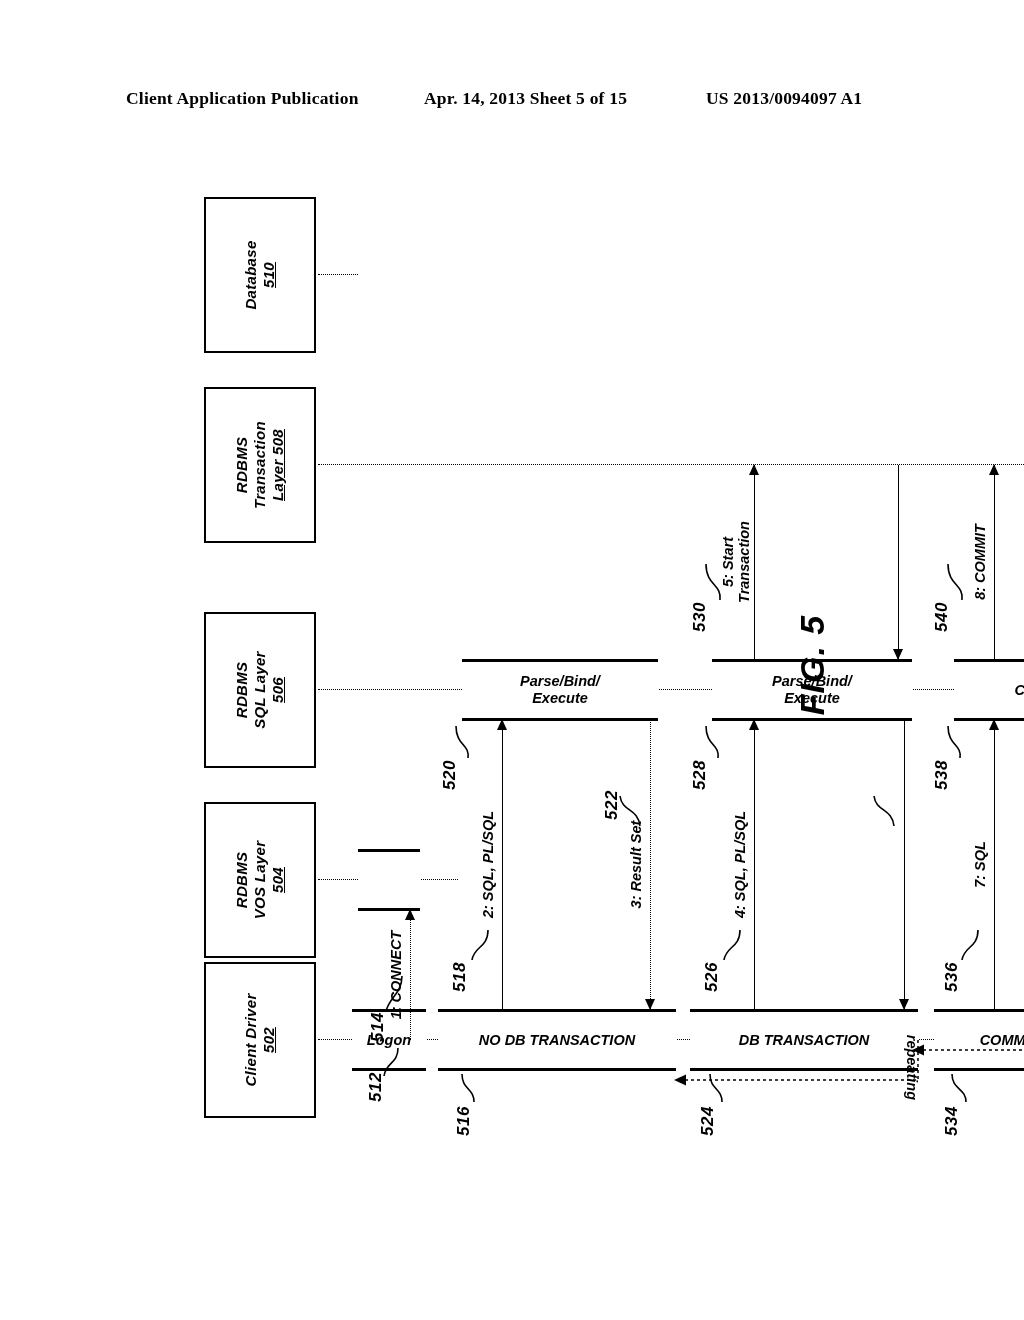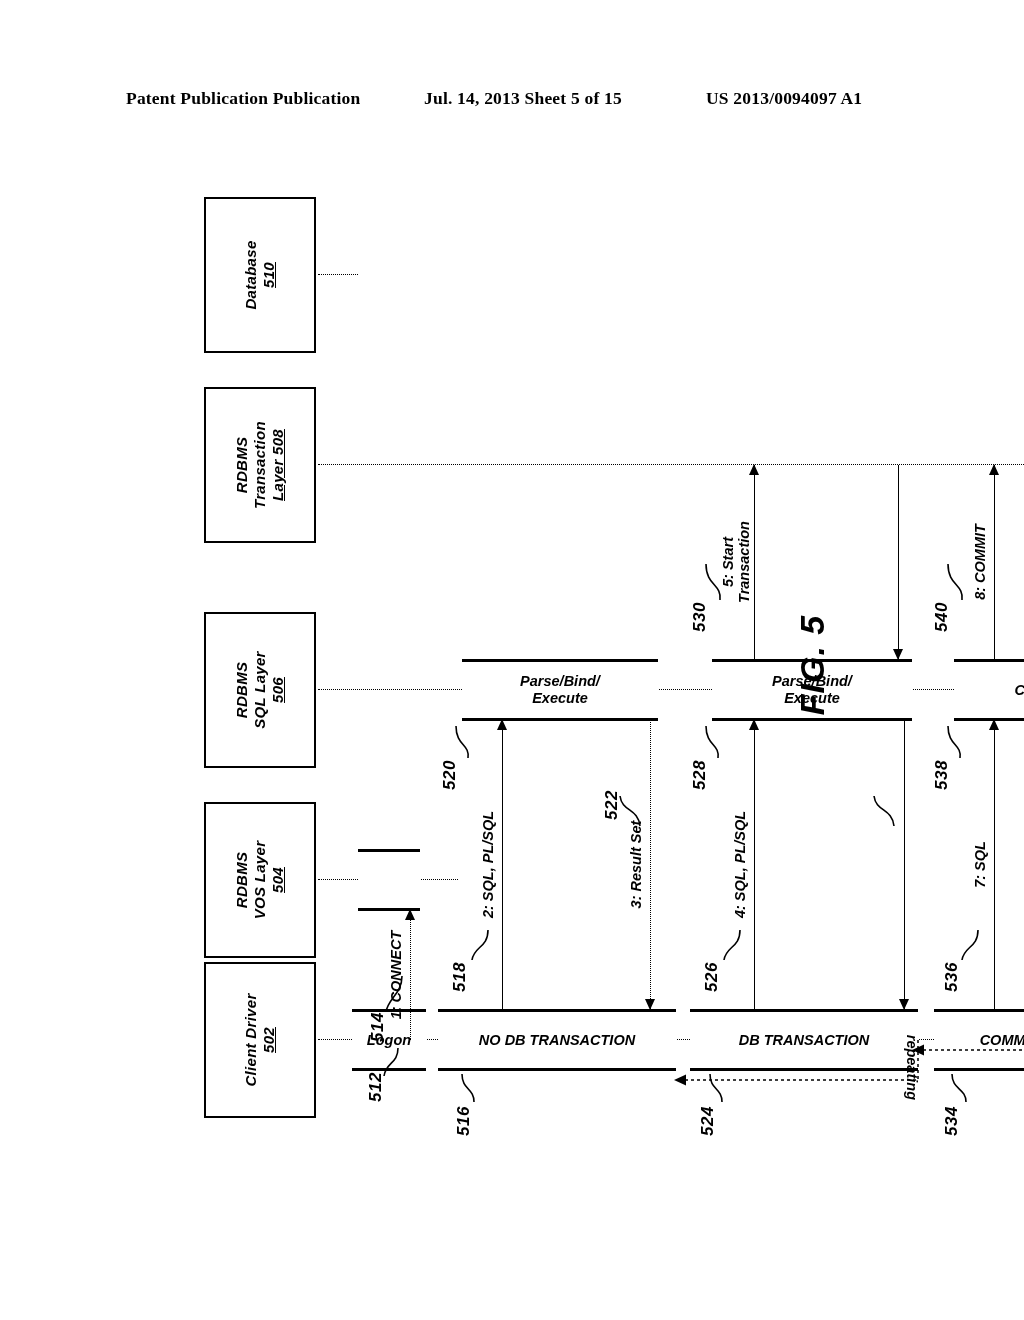--- a/index.html
+++ b/index.html
@@ -109,22 +109,22 @@
     transform-origin:50% 50%;
     font-family:"Liberation Sans", sans-serif;
     font-style:italic;font-weight:bold;font-size:34px;
     letter-spacing:1px;white-space:nowrap;
   }
 </style>
 </head>
 <body>
 
 <div id="pub-header">
-  <span class="hdr-pub">Patent Publication Publication</span>
-  <span class="hdr-date">Jul. 14, 2013  Sheet 5 of 15</span>
+  <span class="hdr-pub">Client Application Publication</span>
+  <span class="hdr-date">Apr. 14, 2013  Sheet 5 of 15</span>
   <span class="hdr-num">US 2013/0094097 A1</span>
 </div>
 
 <div id="fig-rot">
 <div id="fig-canvas">
 
   <div class="lifeline" style="left:170px;top:136px;height:820px;"></div>
   <div class="lifeline" style="left:330px;top:136px;height:140px;"></div>
   <div class="lifeline" style="left:520px;top:136px;height:820px;"></div>
   <div class="lifeline" style="left:745px;top:136px;height:820px;"></div>

